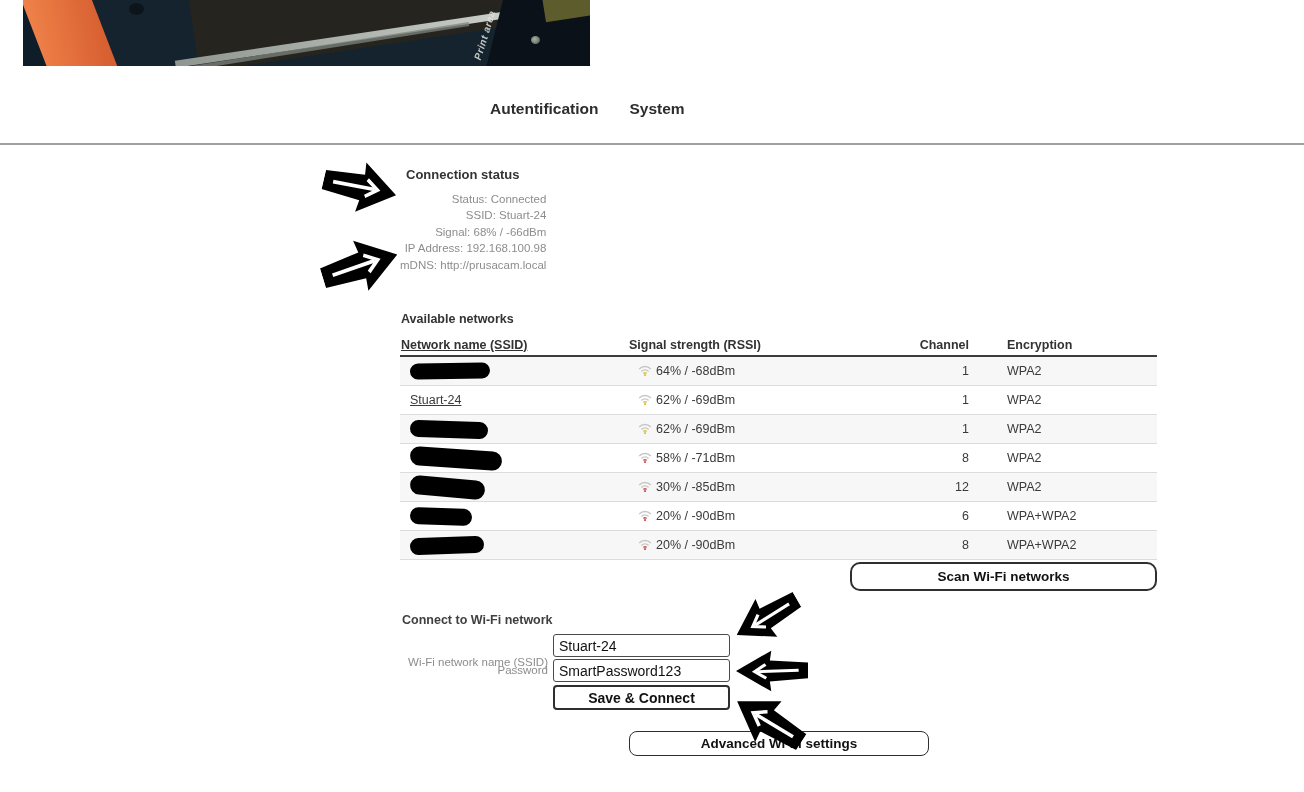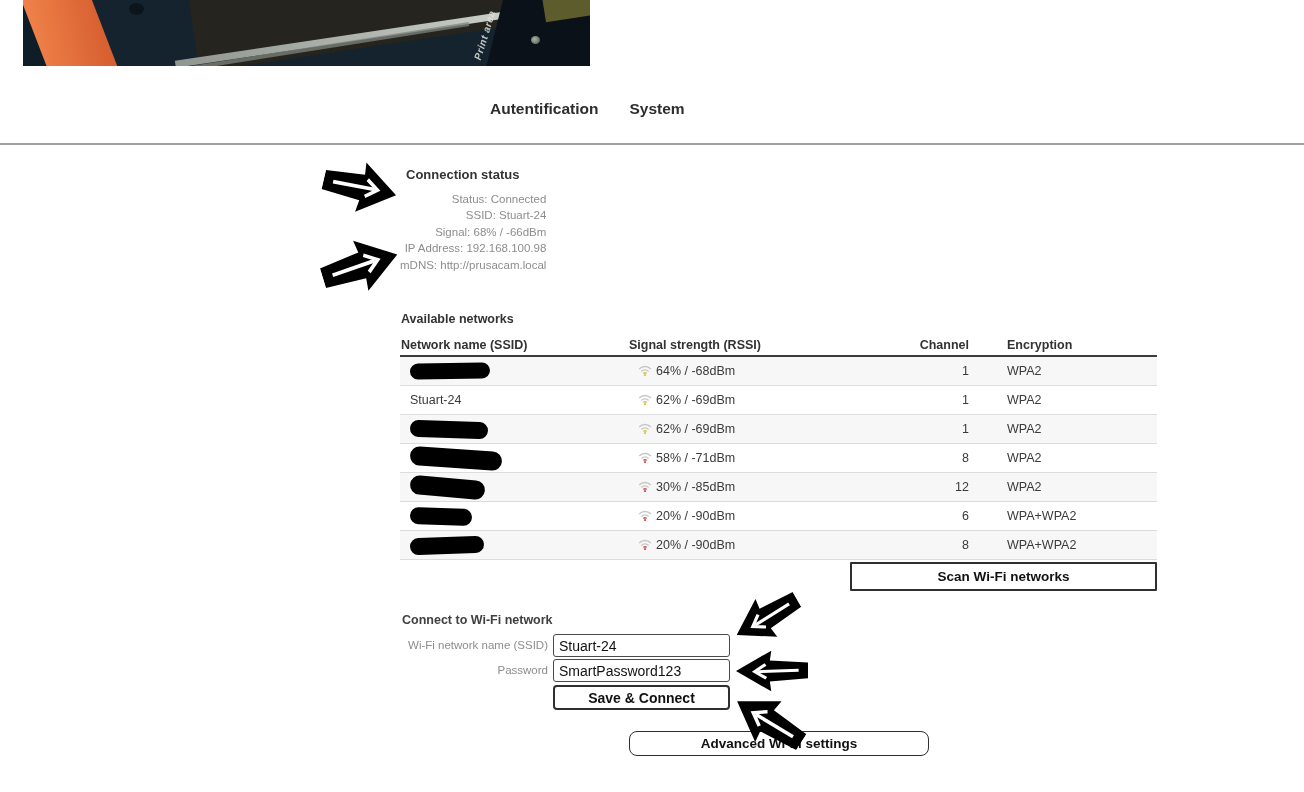--- a/index.html
+++ b/index.html
@@ -36,30 +36,30 @@
   .status-lines{left:400px;top:191px;font-size:11.5px;color:#8d8d8d;line-height:16.4px;text-align:right;}
 
   
   .net-title{left:401px;top:312px;font-size:12.5px;font-weight:bold;color:#333;}
   .nettable{left:400px;top:338px;width:757px;}
   .nt-head{display:flex;height:17px;border-bottom:2px solid #3c3c3c;font-weight:bold;
            font-size:12.5px;color:#333;align-items:flex-start;}
   .nt-row{display:flex;height:28px;border-bottom:1px solid #dcdcdc;align-items:center;
           font-size:12.5px;color:#3a3a3a;cursor:pointer;}
   .nt-row:nth-child(odd){background:#f7f7f7;}
-  .c-ssid{width:229px;padding-left:10px;box-sizing:border-box;}
+  .c-ssid{width:229px;padding-left:10px;box-sizing:border-box;text-decoration:underline;}
   .nt-head .c-ssid{padding-left:1px;}
   .c-sig{width:220px;padding-left:9px;box-sizing:border-box;display:flex;align-items:center;gap:4px;}
   .nt-head .c-sig{padding-left:0;display:block;}
   .c-ch{width:120px;text-align:right;}
   .c-enc{width:188px;padding-left:38px;box-sizing:border-box;}
   .blob{background:#000;border-radius:10px;}
 
   
-  .btn{position:absolute;background:#fff;border:2px solid #2f2f2f;border-radius:1px;
+  .btn{position:absolute;background:#fff;border:2px solid #2f2f2f;border-radius:10px;
        font-family:"Liberation Sans",sans-serif;font-weight:bold;color:#111;cursor:pointer;}
   .scan-btn{left:850px;top:562px;width:307px;height:29px;font-size:13.5px;}
   .save-btn{left:553px;top:685px;width:177px;height:25px;font-size:14px;border-radius:4px;}
   .adv-btn{left:629px;top:731px;width:300px;height:25px;font-size:13.5px;border-width:1.5px;border-radius:8px;}
   .form-title{left:402px;top:613px;font-size:12.5px;font-weight:bold;color:#404040;}
   .flabel{position:absolute;left:330px;width:218px;text-align:right;font-size:11.5px;color:#8d8d8d;}
   .finput{position:absolute;left:553px;width:177px;height:23px;box-sizing:border-box;
           border:1.5px solid #4a4a4a;border-radius:3px;font-family:"Liberation Sans",sans-serif;
           font-size:14px;color:#111;padding:0 0 0 5px;background:#fff;}
 
@@ -215,21 +215,21 @@
           <span>20% / -90dBm</span>
         </div>
         <div class="c-ch">8</div>
         <div class="c-enc">WPA+WPA2</div>
       </div>
     </div>
 </div>
 <button class="btn scan-btn">Scan Wi-Fi networks</button>
 
 <div class="abs form-title">Connect to Wi-Fi network</div>
-<div class="flabel" style="top:639px">Wi-Fi network name (SSID)</div>
+<div class="flabel" style="top:656px">Wi-Fi network name (SSID)</div>
 <input class="finput" style="top: 634px;" type="text" value="Stuart-24">
 <div class="flabel" style="top:664px">Password</div>
 <input class="finput" style="top: 659px;" type="text" value="SmartPassword123">
 <button class="btn save-btn">Save &amp; Connect</button>
 <button class="btn adv-btn">Advanced Wi-Fi settings</button>
 
 <div class="arrow" style="left: 323px; top: 161px; width: 74px; height: 52px; transform: rotate(13deg);">
     <svg viewBox="0 0 100 64" preserveAspectRatio="none">
       <polygon points="0,21 53,16 51,1 100,32 51,63 53,48 0,45" fill="#000"></polygon>
       <line x1="13" y1="33" x2="70" y2="31" stroke="#fff" stroke-width="4.5"></line>

